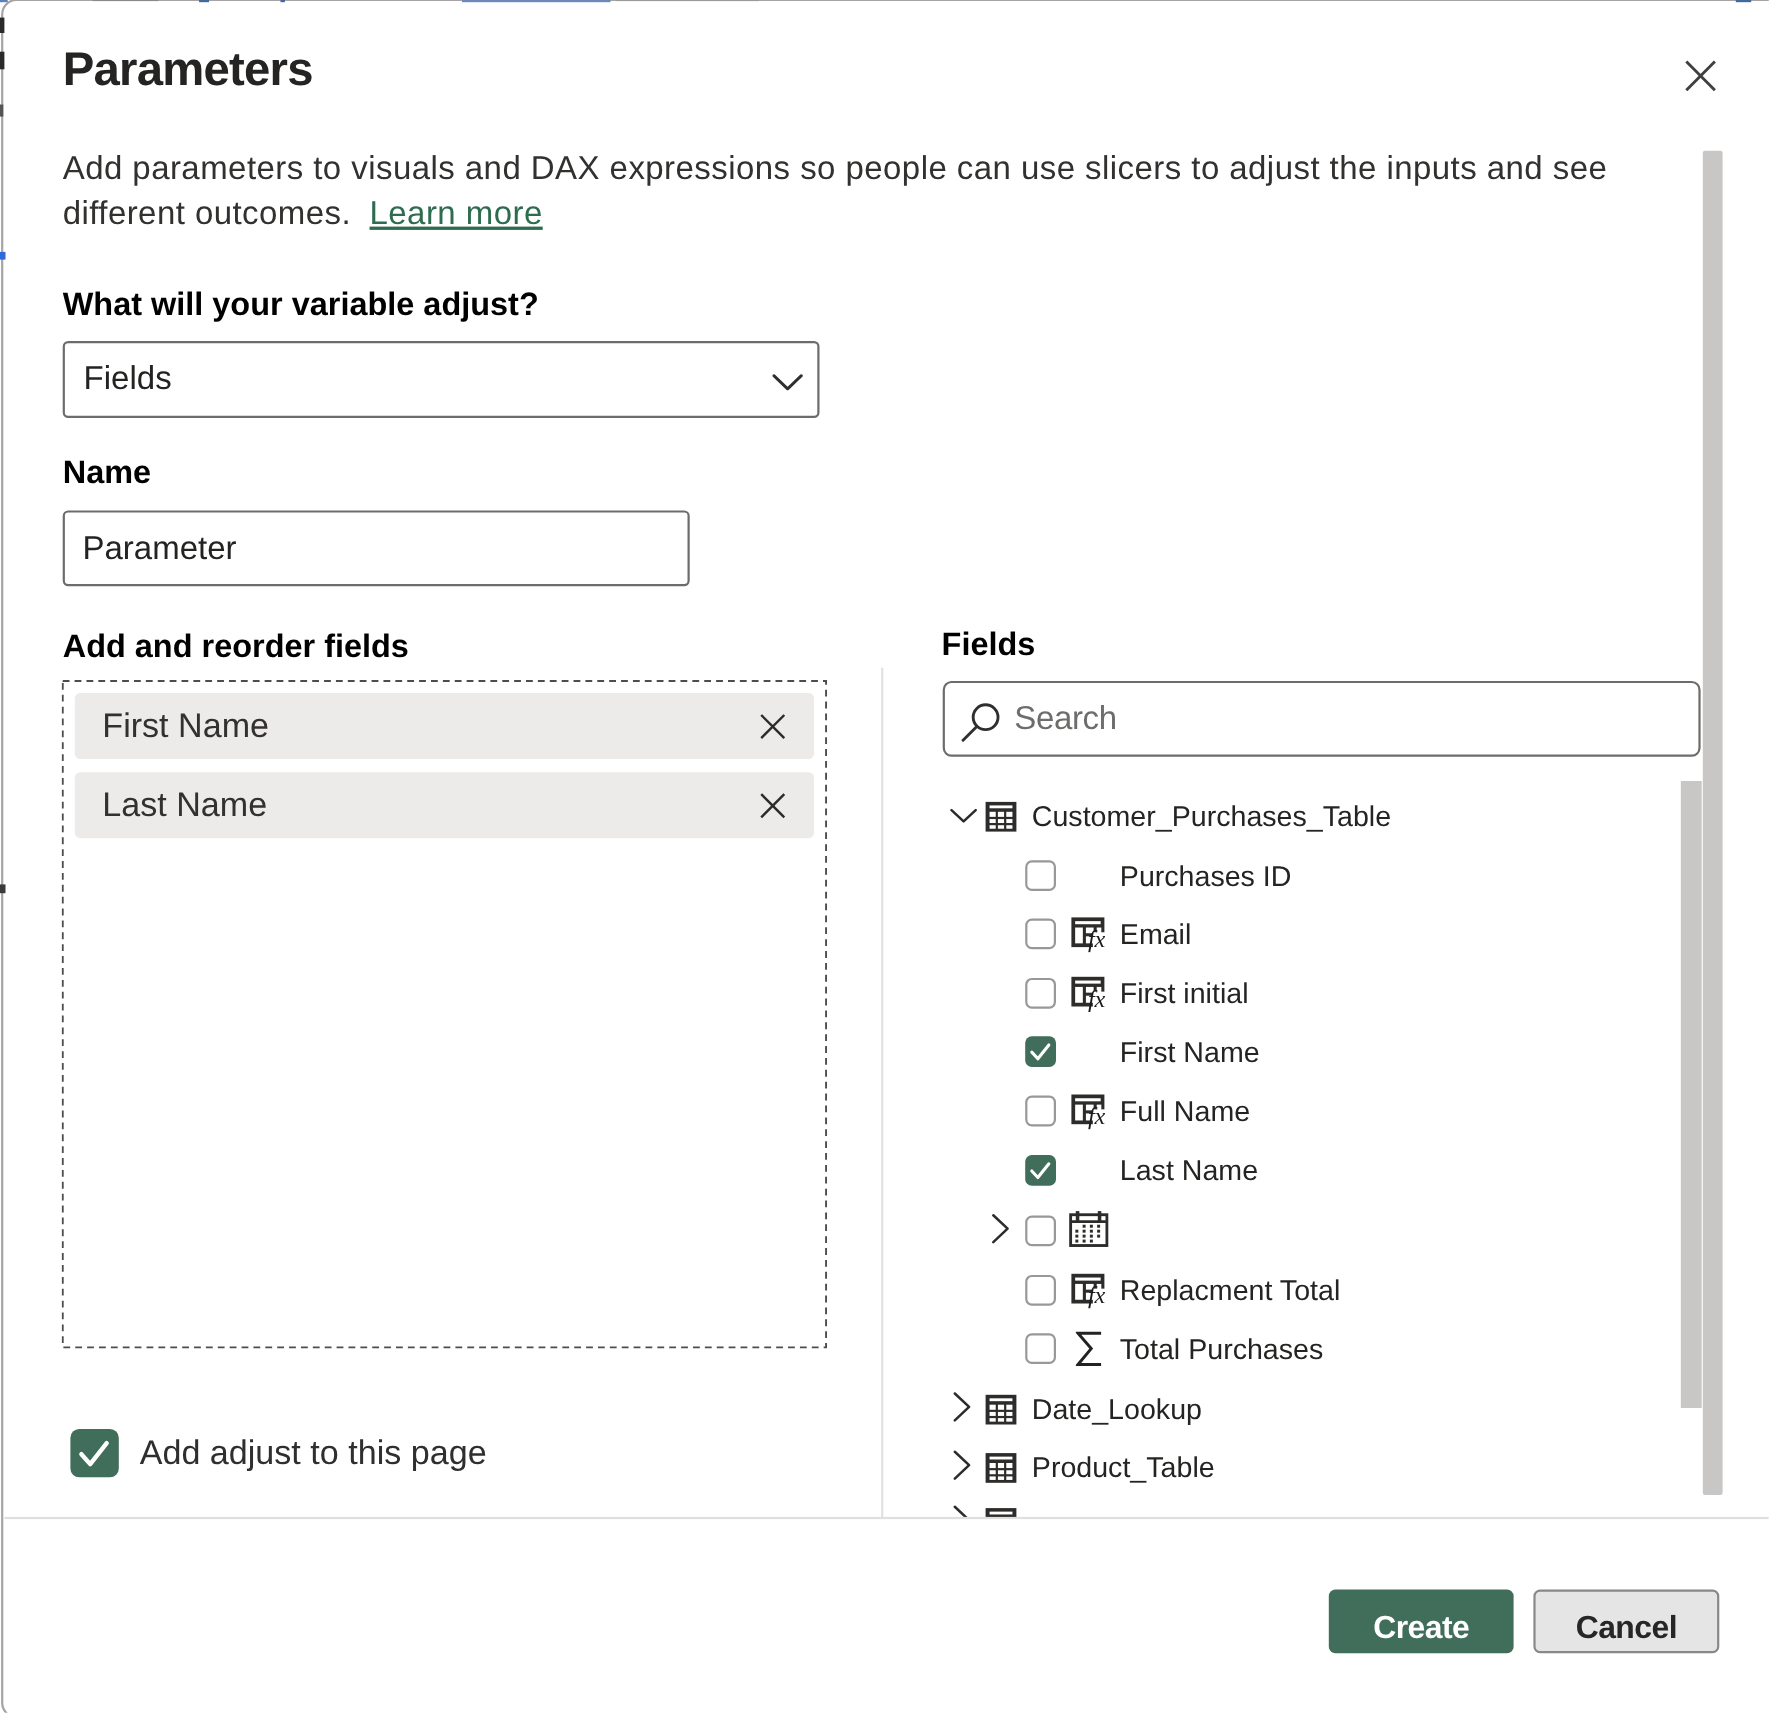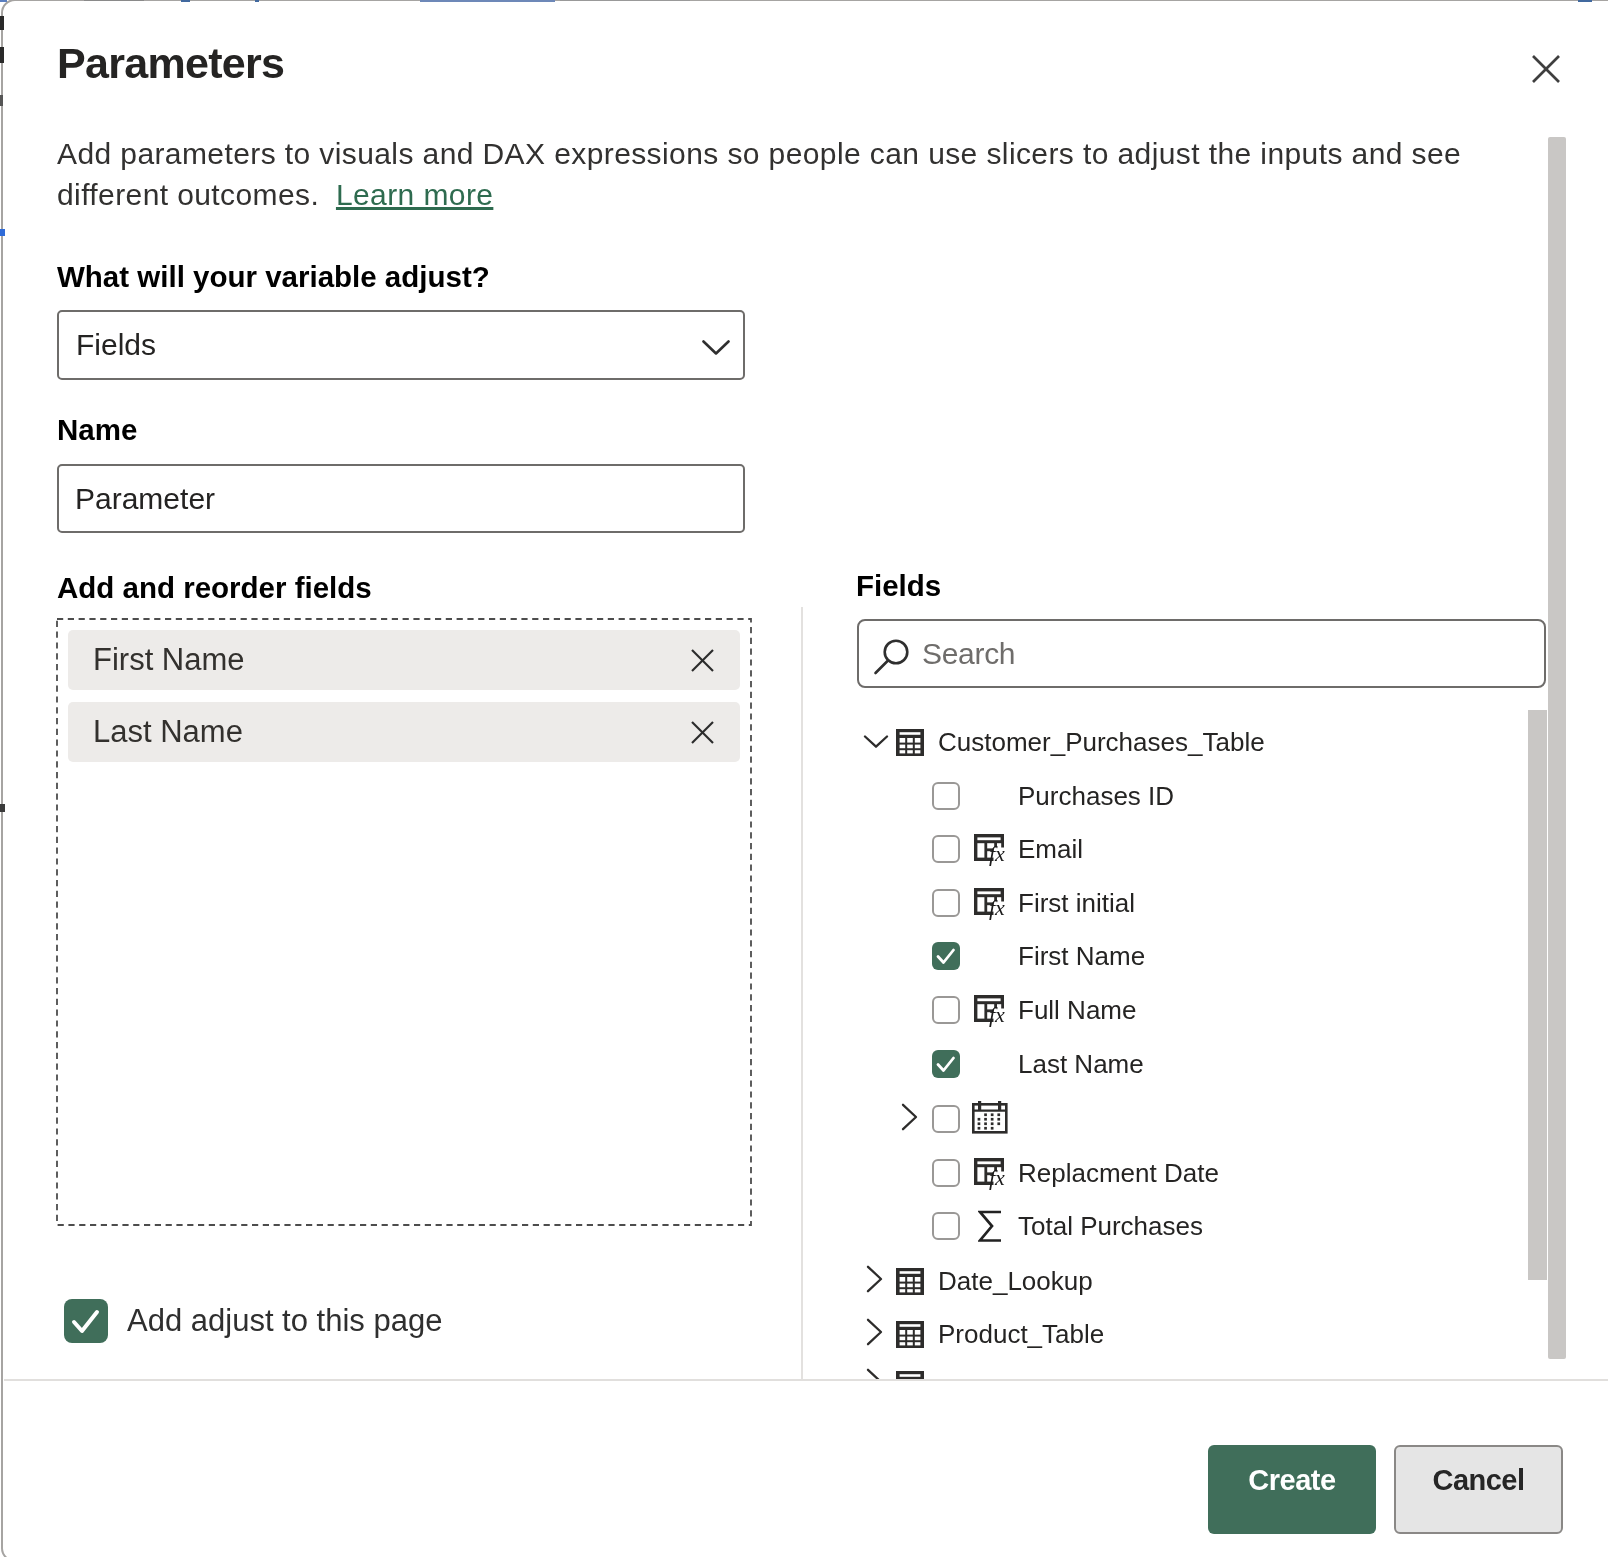--- a/index.html
+++ b/index.html
@@ -10,21 +10,21 @@
           background:#fff;border:2px solid #a6a4a2;border-radius:14px;box-sizing:border-box;}
   .blab{position:absolute;font-weight:700;font-size:29.5px;color:#000000;line-height:40px;}
   .ctrl{position:absolute;box-sizing:border-box;background:#fff;border:2px solid #6e6c6a;border-radius:5px;}
   .ctxt{font-size:30px;color:#242322;}
   .chip{position:absolute;left:68px;width:672px;height:60px;background:#edebe9;border-radius:5px;}
   .chiptxt{position:absolute;left:25px;top:0;height:60px;line-height:60px;font-size:31px;color:#33312e;}
   .rtxt{position:absolute;font-size:26px;color:#252423;line-height:54px;top:0;}
   .cb{position:absolute;width:28px;height:28px;box-sizing:border-box;border:2px solid #9a9896;border-radius:6px;background:#fff;top:13px;}
   .cbon{position:absolute;width:28px;height:28px;border-radius:6px;background:#406E5A;top:13px;}
   .scroll{position:absolute;background:#c9c7c5;}
-  .btn{position:absolute;top:1445px;height:89px;box-sizing:border-box;border-radius:6px;
+  .btn{position:absolute;top:1445px;height:58px;box-sizing:border-box;border-radius:6px;
        font-size:29px;font-weight:700;letter-spacing:-0.5px;text-align:center;line-height:71px;}
 </style>
 </head>
 <body>
 
 <div class="dialog"></div>
 <div class="abs" style="left:0;top:0;width:7px;height:2px;background:#5b7fc0;"></div>
 <div class="abs" style="left:84px;top:0;width:60px;height:1px;background:#8a8a8a;"></div>
 <div class="abs" style="left:181px;top:0;width:9px;height:2px;background:#41699f;"></div>
 <div class="abs" style="left:255px;top:0;width:4px;height:2px;background:#41699f;"></div>
@@ -48,21 +48,21 @@
 
 <div class="blab" style="left:57px;top:257px;">What will your variable adjust?</div>
 <div class="ctrl" style="left:57px;top:310px;width:688px;height:70px;">
   <div class="ctxt" style="position:absolute;left:17px;top:0;line-height:66px;">Fields</div>
   <svg style="position:absolute;right:13px;top:28px;" width="28" height="16" viewBox="0 0 28 16">
     <polyline points="1.5,1.5 14,13.5 26.5,1.5" fill="none" stroke="#2f2f2f" stroke-width="2.6" stroke-linecap="round" stroke-linejoin="round"></polyline>
   </svg>
 </div>
 
 <div class="blab" style="left:57px;top:410px;">Name</div>
-<div class="ctrl" style="left:57px;top:464px;width:688px;height:69px;">
+<div class="ctrl" style="left:57px;top:464px;width:570px;height:69px;">
   <div class="ctxt" style="position:absolute;left:16px;top:0;line-height:65px;">Parameter</div>
 </div>
 
 <div class="blab" style="left:57px;top:568px;">Add and reorder fields</div>
 <svg class="abs" style="left:56px;top:618px;" width="696" height="608" viewBox="0 0 696 608">
     <rect x="1" y="1" width="694" height="606" fill="none" stroke="#4d4d4d" stroke-width="1.8" stroke-dasharray="6.2 4.6"></rect>
   </svg>
 <div class="chip" style="top:630px;">
   <div class="chiptxt">First Name</div>
   <svg style="position:absolute;right:26px;top:19px;" width="23" height="23" viewBox="0 0 23 23">
@@ -189,21 +189,21 @@
 <svg class="abs" style="left:168px;top:556px;" width="38" height="34" viewBox="0 0 38 34">
       <rect x="1" y="2" width="30" height="27" fill="#2d2c2b"></rect>
       <rect x="4.4" y="5.4" width="23.2" height="2.8" fill="#fff"></rect>
       <rect x="4.4" y="11.2" width="7" height="14.4" fill="#fff"></rect>
       <rect x="14.2" y="11.2" width="7" height="5.2" fill="#fff"></rect>
       <rect x="24" y="11.2" width="4.2" height="5.2" fill="#fff"></rect>
       <rect x="14.2" y="19.2" width="7" height="6.4" fill="#fff"></rect>
       <rect x="20.5" y="15.5" width="18" height="19" fill="#fff"></rect>
       <text x="16" y="29" font-family="Liberation Serif" font-style="italic" font-size="22" fill="#1c1c1c">fx</text>
     </svg>
-<div class="rtxt" style="left:213px;top:546px;">Replacment Date</div>
+<div class="rtxt" style="left:213px;top:546px;">Replacment Total</div>
 <div class="cb" style="left:127px;top:612px;"></div>
 <svg class="abs" style="left:173px;top:609.5px;" width="25" height="33" viewBox="0 0 25 33">
       <polyline points="23,2 2,2 14,16 2,30.5 23,30.5" fill="none" stroke="#222" stroke-width="2.7"></polyline>
     </svg>
 <div class="rtxt" style="left:213px;top:599px;">Total Purchases</div>
 <svg class="abs" style="left:60px;top:665px;" width="18" height="28" viewBox="0 0 18 28">
       <polyline points="3,1.8 16,14 3,26.2" fill="none" stroke="#2d2c2b" stroke-width="2.3" stroke-linecap="round" stroke-linejoin="round"></polyline>
     </svg>
 <svg class="abs" style="left:90px;top:666.5px;" width="30" height="29" viewBox="0 0 30 29">
       <rect x="1" y="1" width="28" height="27" fill="#2d2c2b"></rect>

